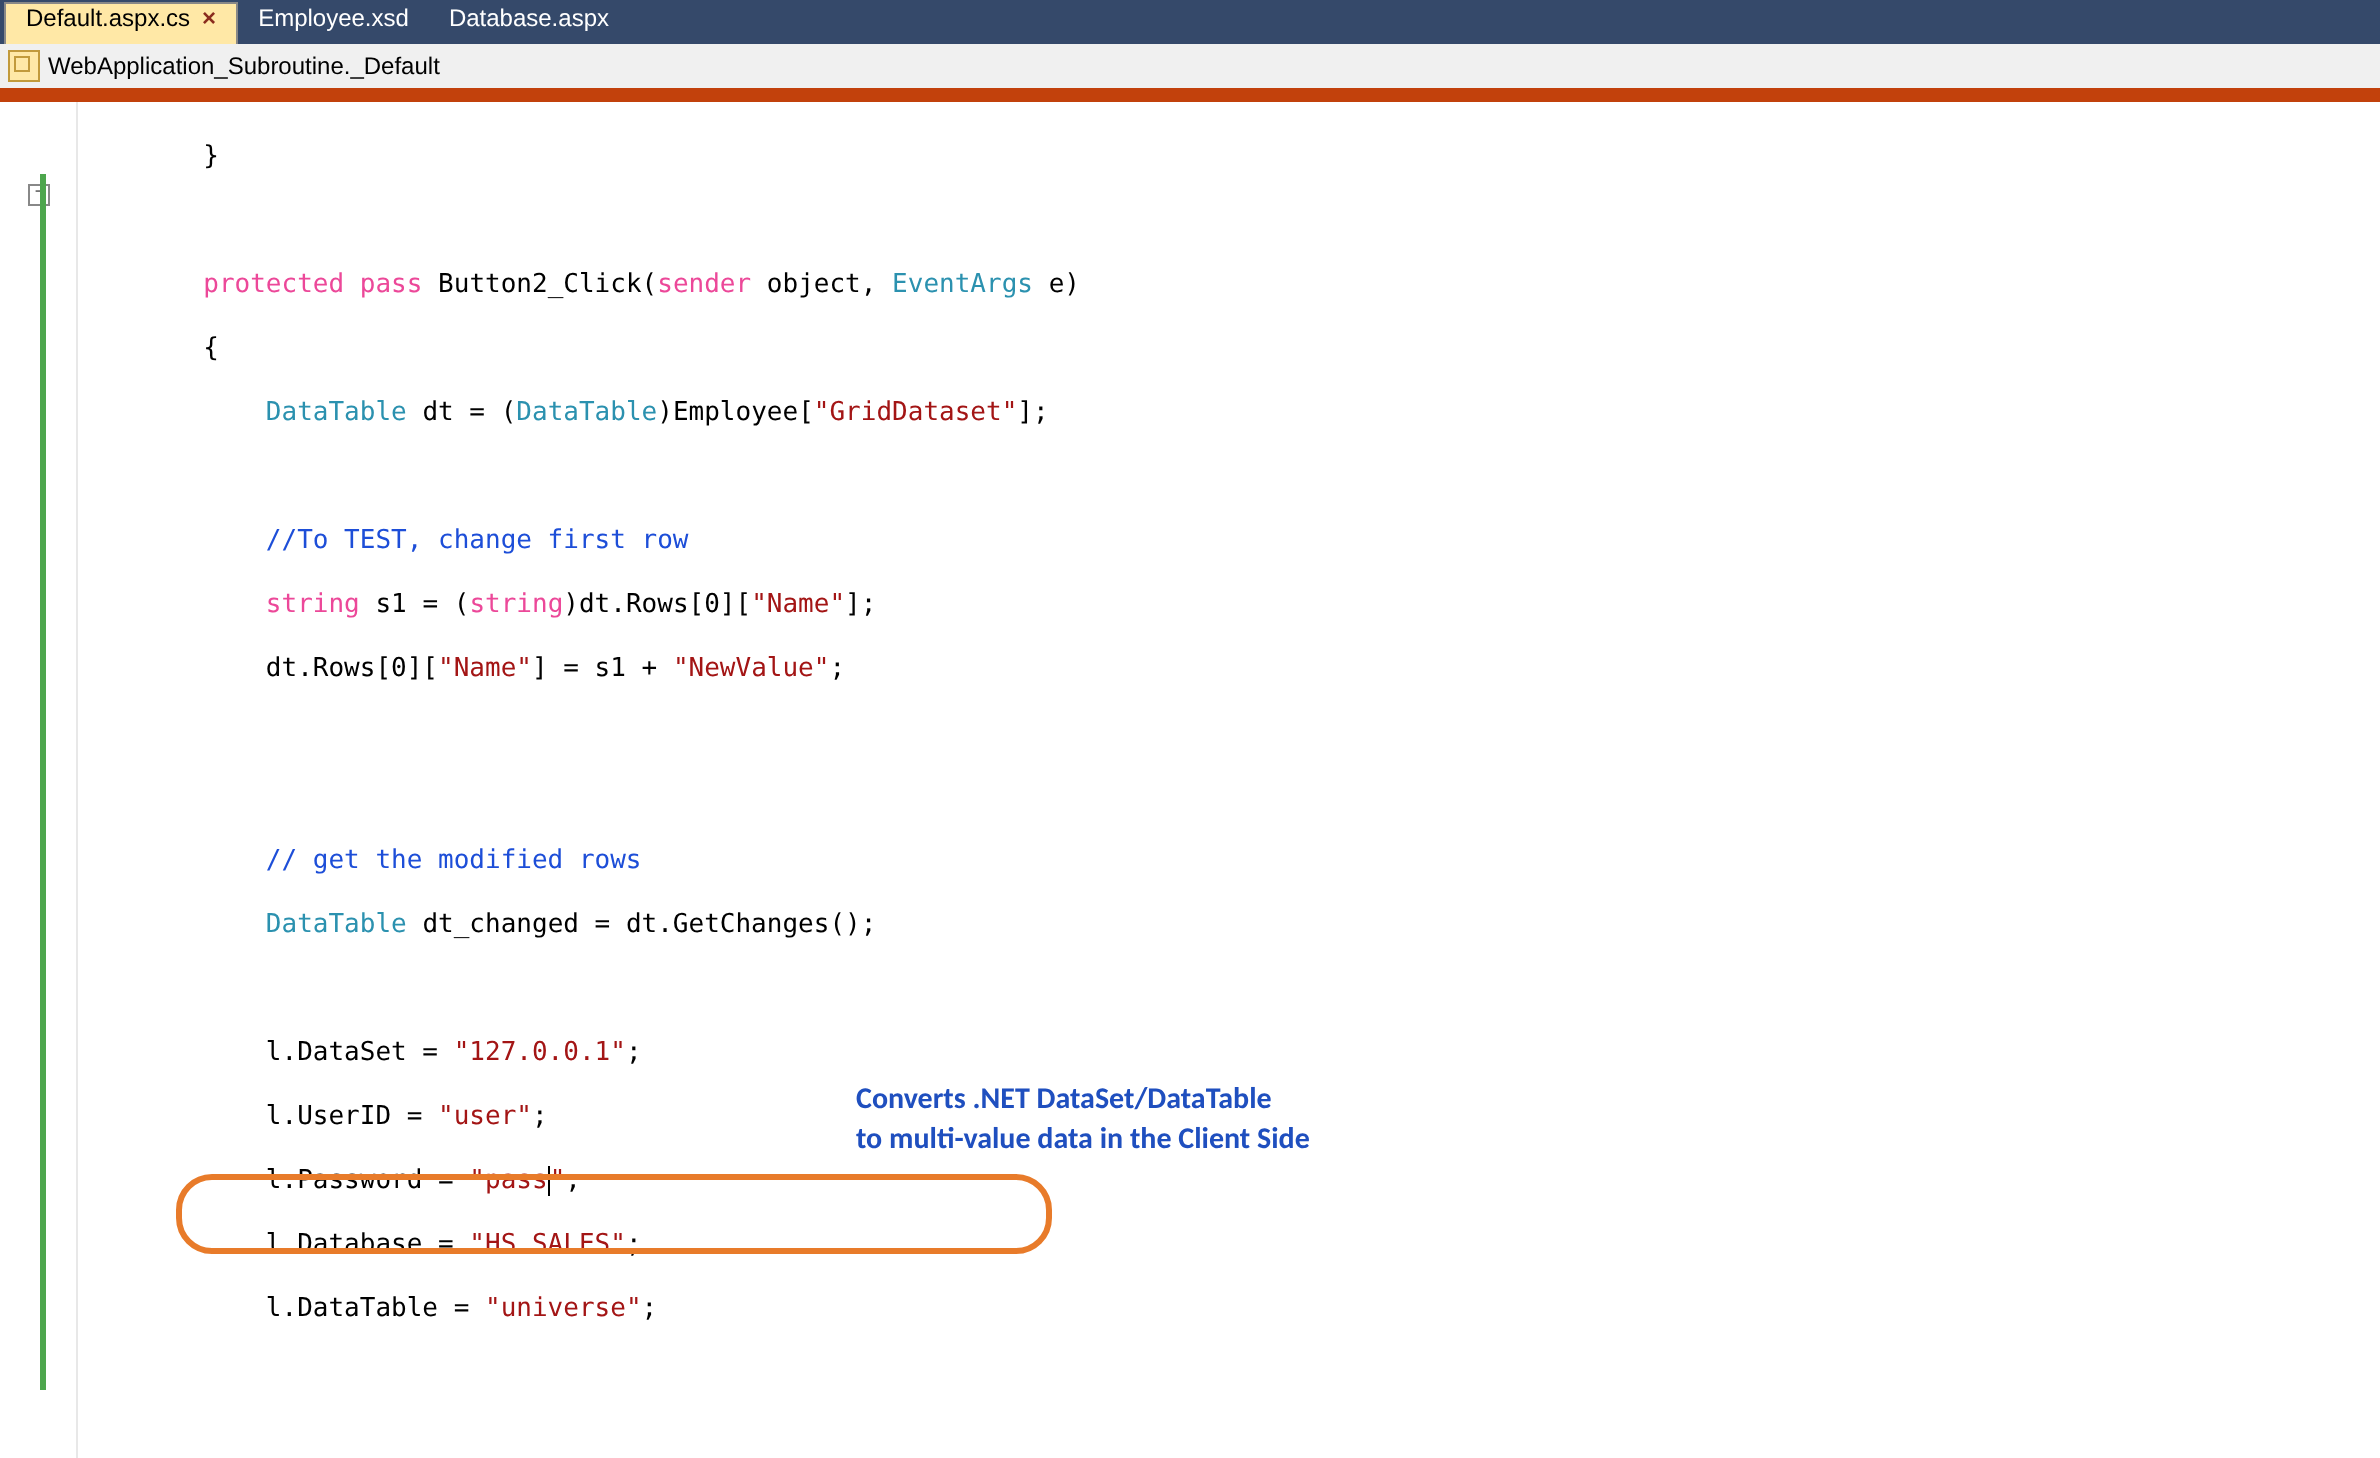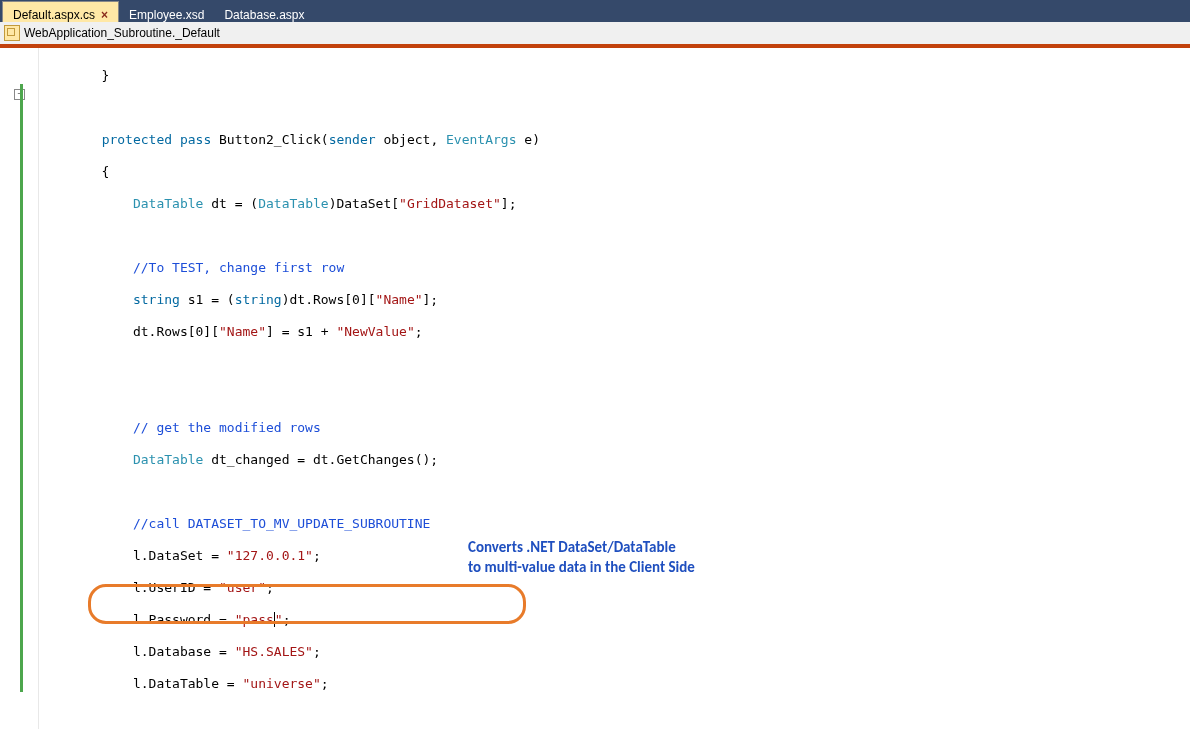--- a/index.html
+++ b/index.html
@@ -1,30 +1,30 @@
 <!DOCTYPE html>
 <html><head>
 <meta charset="utf-8">
 <style>
   html,body{margin:0;padding:0;width:1190px;height:729px;background:#fff;font-family:Consolas,monospace;font-size:13px;overflow:hidden}
   .tab-bar{height:22px;background:#35496a;display:flex;align-items:flex-end;padding-left:2px}
-  .tab{height:20px;padding:0 10px;display:flex;align-items:flex-end;gap:6px;font-family:"Segoe UI",sans-serif;font-size:12px;cursor:pointer;color:#fff}
+  .tab{height:20px;padding:0 10px;display:flex;align-items:flex-start;gap:6px;font-family:"Segoe UI",sans-serif;font-size:12px;cursor:pointer;color:#fff}
   .tab.active{background:#ffe8a6;color:#000;border:1px solid #888;border-bottom:none}
   .tab .close{font-weight:bold;color:#8a2c1d}
-  .breadcrumb{height:22px;background:#f0f0f0;border-bottom:4px solid #c2410c;display:flex;align-items:center;padding-left:4px;font-family:"Segoe UI",sans-serif;font-size:12px}
+  .breadcrumb{height:22px;background:#f0f0f0;border-bottom:7px solid #c2410c;display:flex;align-items:center;padding-left:4px;font-family:"Segoe UI",sans-serif;font-size:12px}
   .class-icon{width:14px;height:14px;display:inline-block;margin-right:4px;border:1px solid #c29a3b;background:#ffe8a6;position:relative}
   .class-icon::after{content:"";position:absolute;left:2px;top:2px;width:6px;height:6px;border:1px solid #c29a3b}
   .editor{position:relative;display:flex;height:calc(729px - 44px);background:#fff}
   .gutter{width:38px;border-right:1px solid #e8e8e8;padding-top:4px}
   .gut-row{height:16px;text-align:center;color:#888;position:relative}
   .green-bar{position:absolute;left:20px;width:3px;background:#4da64d;z-index:1}
   .toggle{display:inline-block;width:9px;height:9px;border:1px solid #888;font-size:9px;line-height:7px;text-align:center;color:#555;background:#fff;cursor:pointer;margin-top:3px}
   .code{padding-top:4px;white-space:pre;line-height:16px;letter-spacing:0}
   .ln{height:16px}
-  .k{color:#0369a1}
+  .k{color:#ec4899}
   .t{color:#2b91af}
   .s{color:#a31515}
   .c{color:#1d4ed8}
   .cursor{border-right:1px solid #000}
   .highlight-ring{position:absolute;border:3px solid #e87b2a;border-radius:18px;pointer-events:none;z-index:5}
   .annotation{position:absolute;font-family:"Segoe UI",Calibri,sans-serif;font-size:15px;font-weight:bold;color:#1f4fbf;z-index:5;line-height:1.3}
 </style>
 </head>
 <body>
 
@@ -91,31 +91,30 @@
     <div class="gut-row"></div>
       <div class="gut-row"></div>
       <div class="gut-row"></div>
       <div class="gut-row"></div>
   </div>
   <div class="code">
 <div class="ln"><span>        }</span></div>
 <div class="ln"><span></span></div>
 <div class="ln"><span>        </span><span class="k">protected</span><span> </span><span class="k">pass</span><span> Button2_Click(</span><span class="k">sender</span><span> object, </span><span class="t">EventArgs</span><span> e)</span></div>
 <div class="ln"><span>        {</span></div>
-<div class="ln"><span>            </span><span class="t">DataTable</span><span> dt = (</span><span class="t">DataTable</span><span>)DataSet[</span><span class="s">"GridDataset"</span><span>];</span></div>
+<div class="ln"><span>            </span><span class="t">DataTable</span><span> dt = (</span><span class="t">DataTable</span><span>)Employee[</span><span class="s">"GridDataset"</span><span>];</span></div>
 <div class="ln"><span></span></div>
 <div class="ln"><span>            </span><span class="c">//To TEST, change first row</span></div>
 <div class="ln"><span>            </span><span class="k">string</span><span> s1 = (</span><span class="k">string</span><span>)dt.Rows[0][</span><span class="s">"Name"</span><span>];</span></div>
 <div class="ln"><span>            dt.Rows[0][</span><span class="s">"Name"</span><span>] = s1 + </span><span class="s">"NewValue"</span><span>;</span></div>
 <div class="ln"><span></span></div>
 <div class="ln"><span></span></div>
 <div class="ln"><span>            </span><span class="c">// get the modified rows</span></div>
 <div class="ln"><span>            </span><span class="t">DataTable</span><span> dt_changed = dt.GetChanges();</span></div>
 <div class="ln"><span></span></div>
-<div class="ln"><span>            </span><span class="c">//call DATASET_TO_MV_UPDATE_SUBROUTINE</span></div>
 <div class="ln"><span>            l.DataSet = </span><span class="s">"127.0.0.1"</span><span>;</span></div>
 <div class="ln"><span>            l.UserID = </span><span class="s">"user"</span><span>;</span></div>
 <div class="ln"><span>            l.Password = </span><span class="s">"pass</span><span class="s cursor"></span><span class="s">"</span><span>;</span></div>
 <div class="ln"><span>            l.Database = </span><span class="s">"HS.SALES"</span><span>;</span></div>
 <div class="ln"><span>            l.DataTable = </span><span class="s">"universe"</span><span>;</span></div>
 
 
 
 
 
@@ -132,17 +131,17 @@
 
 
 
 
 
 
 
   </div>
 
   <div class="highlight-ring" style="left:88px;top:536px;width:432px;height:34px"></div>
-  <div class="annotation" style="left:468px;top:490px">
+  <div class="annotation" style="left:428px;top:490px">
     <div>Converts .NET DataSet/DataTable</div>
     <div>to multi-value data in the Client Side</div>
   </div>
 </div>
 
 </body></html>

